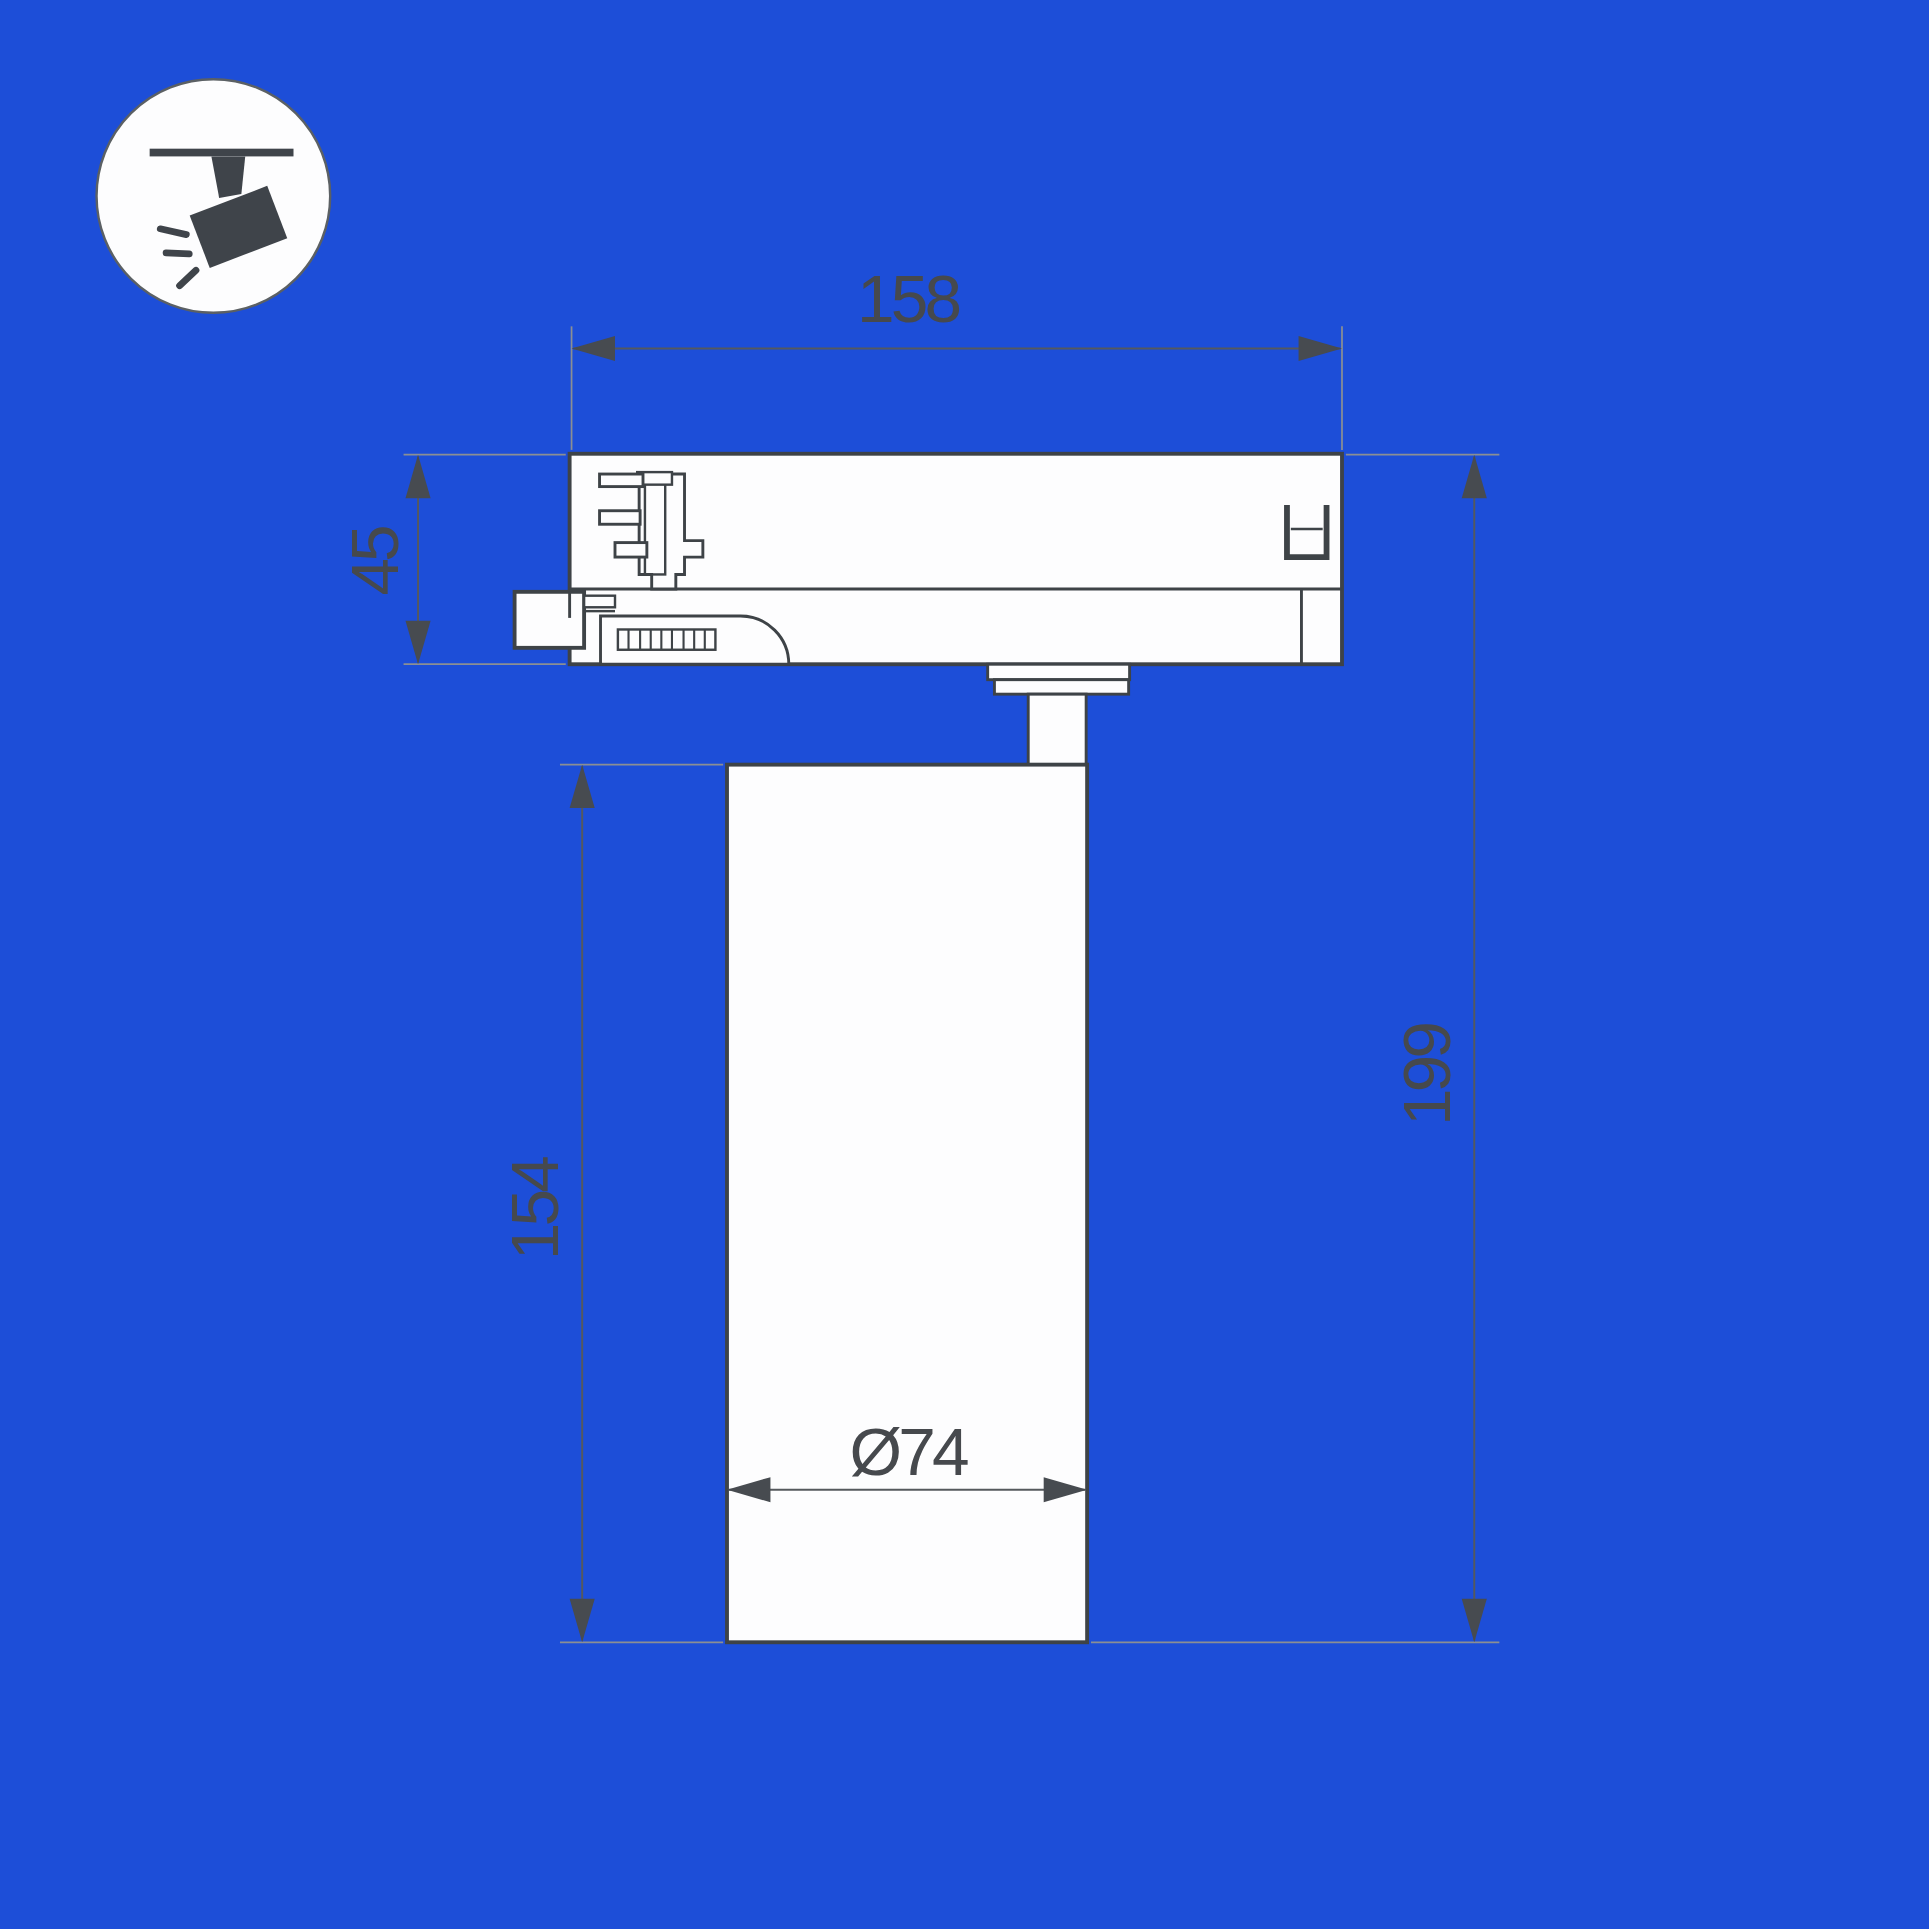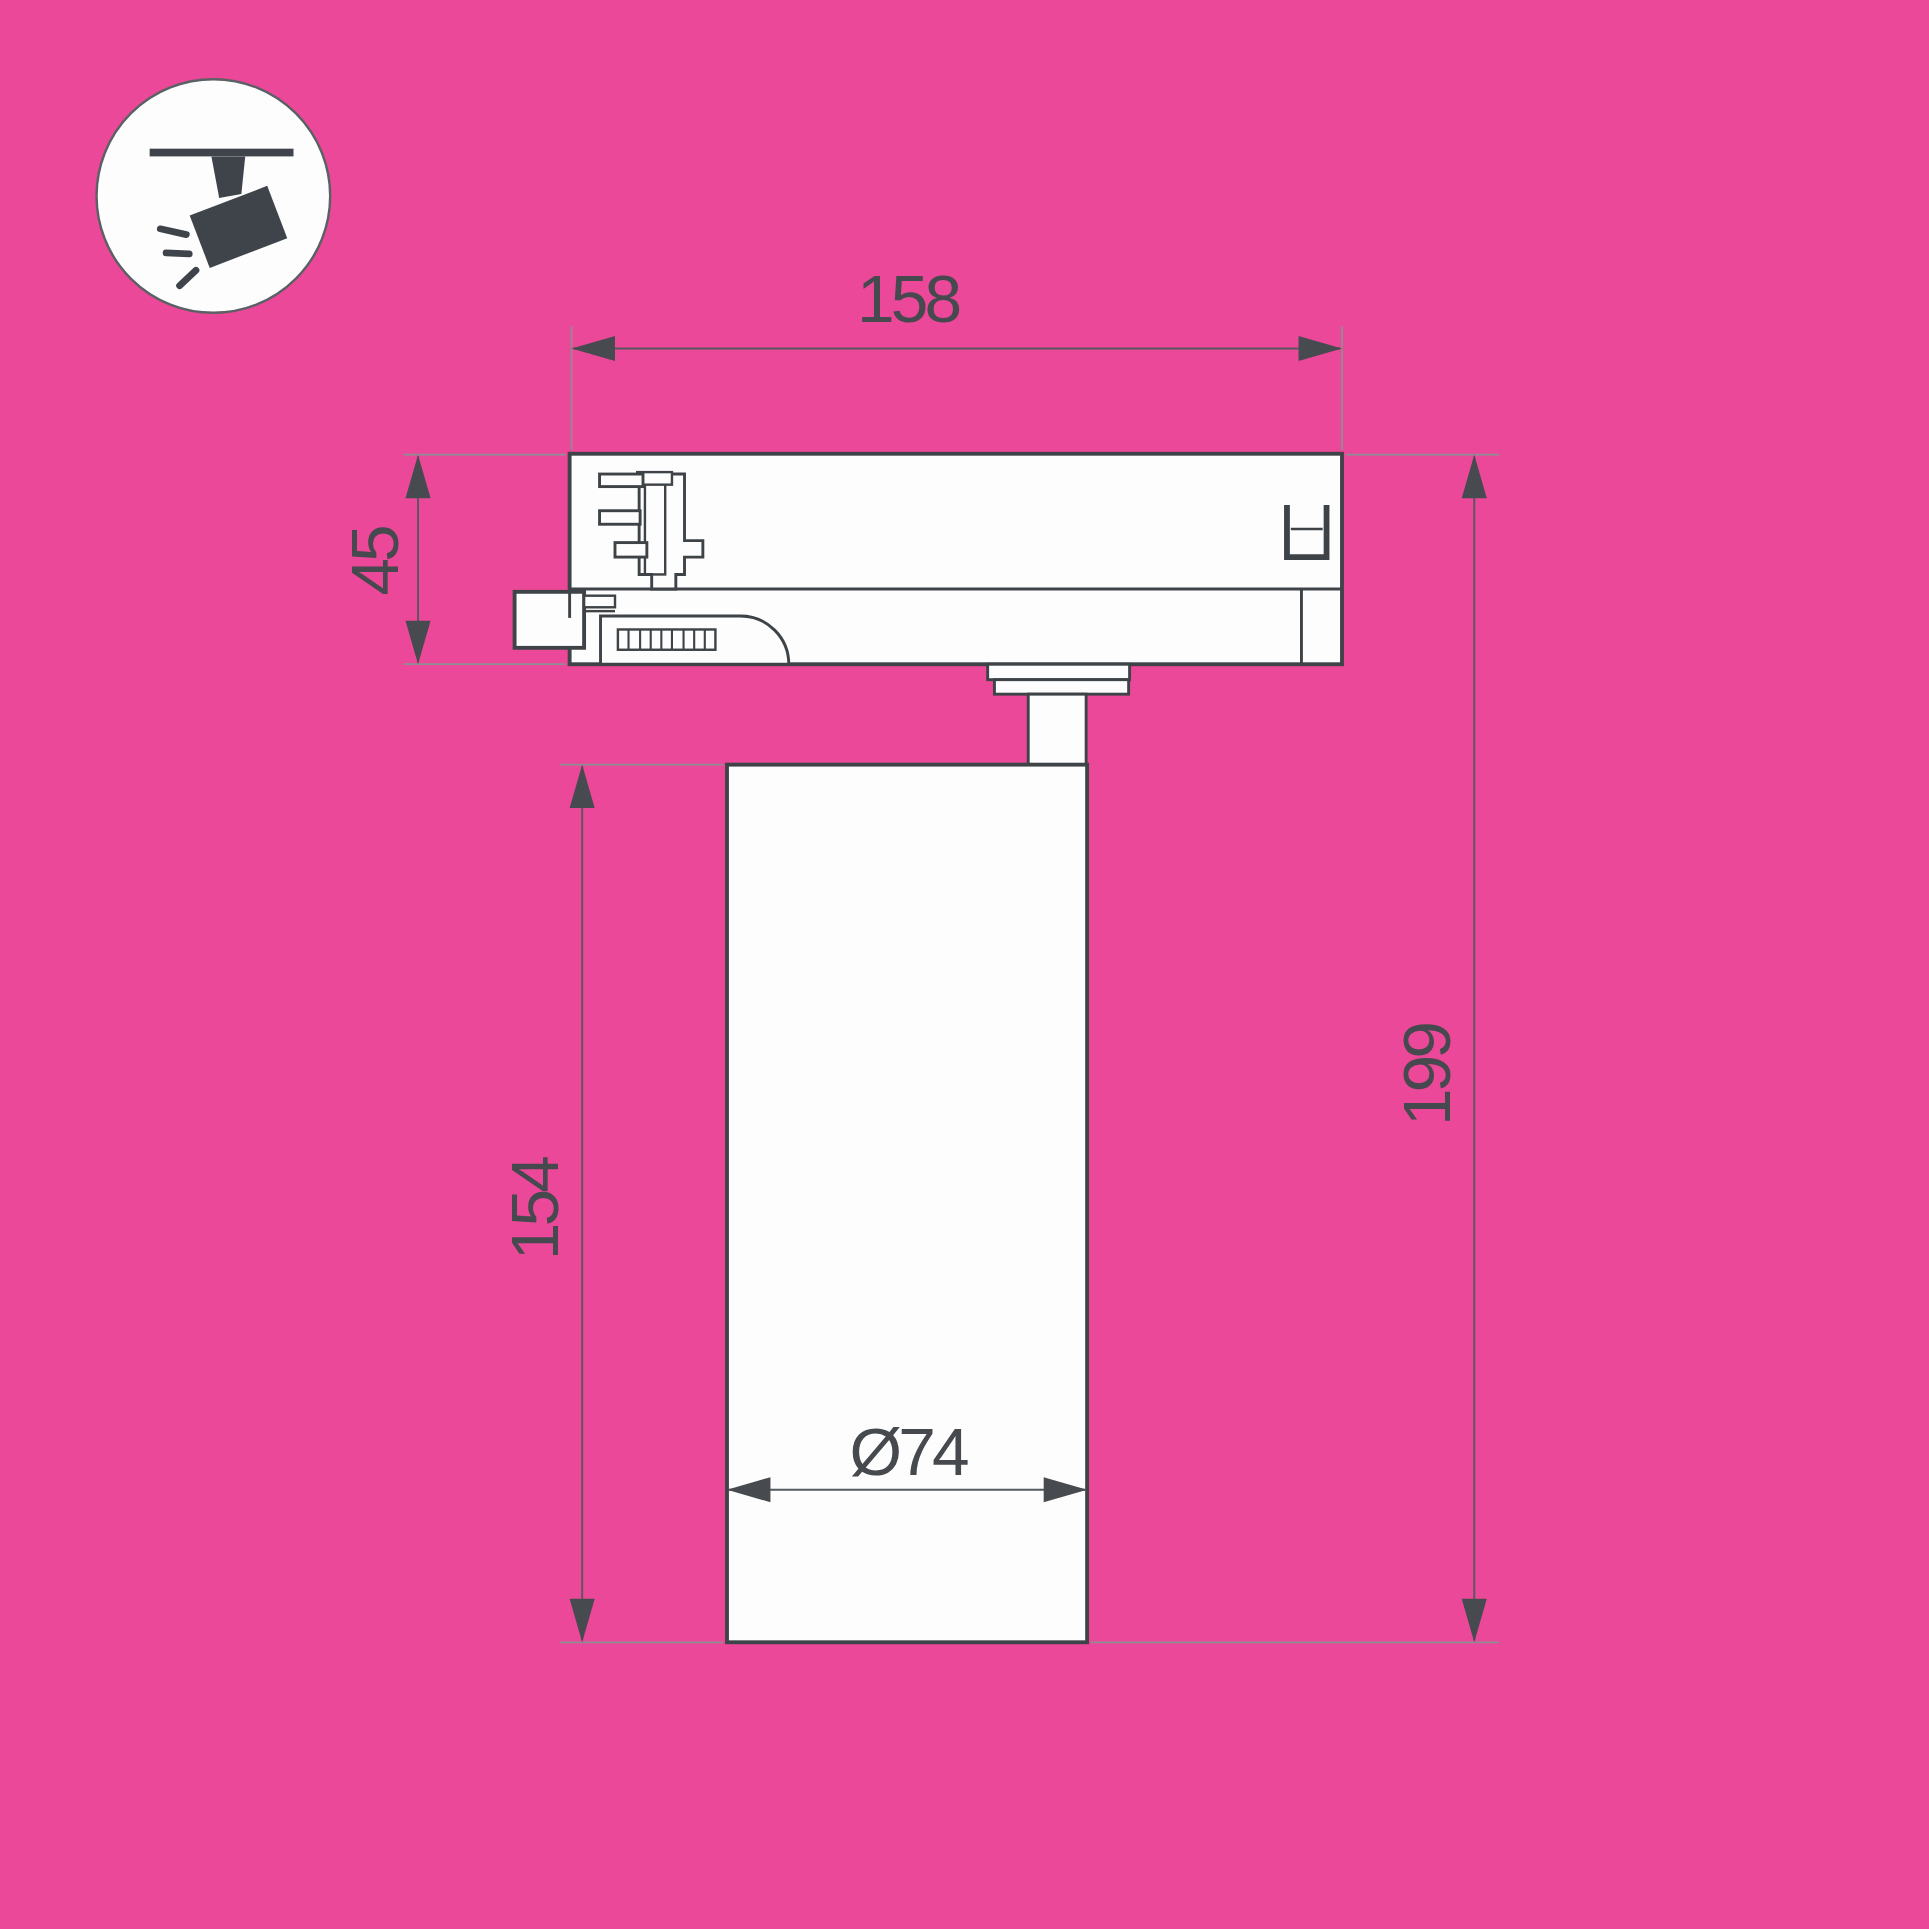--- a/index.html
+++ b/index.html
@@ -1,16 +1,16 @@
 <!DOCTYPE html>
 <html><head>
 <meta charset="utf-8">
 <style>
   html,body{margin:0;padding:0;background:#fbfbfc;}
-  .canvas{position:relative;width:1929px;height:1929px;background:#ec4899;overflow:hidden;}
+  .canvas{position:relative;width:1929px;height:1929px;background:#1d4ed8;overflow:hidden;}
   svg{display:block;width:1929px;height:1929px;}
   text{font-family:"Liberation Sans", sans-serif;fill:#46494d;font-size:70px;letter-spacing:-4px;}
 </style>
 </head>
 <body>
 
 <div class="canvas">
 <svg viewBox="0 0 1998 1998" xmlns="http://www.w3.org/2000/svg">
 
   <g>

